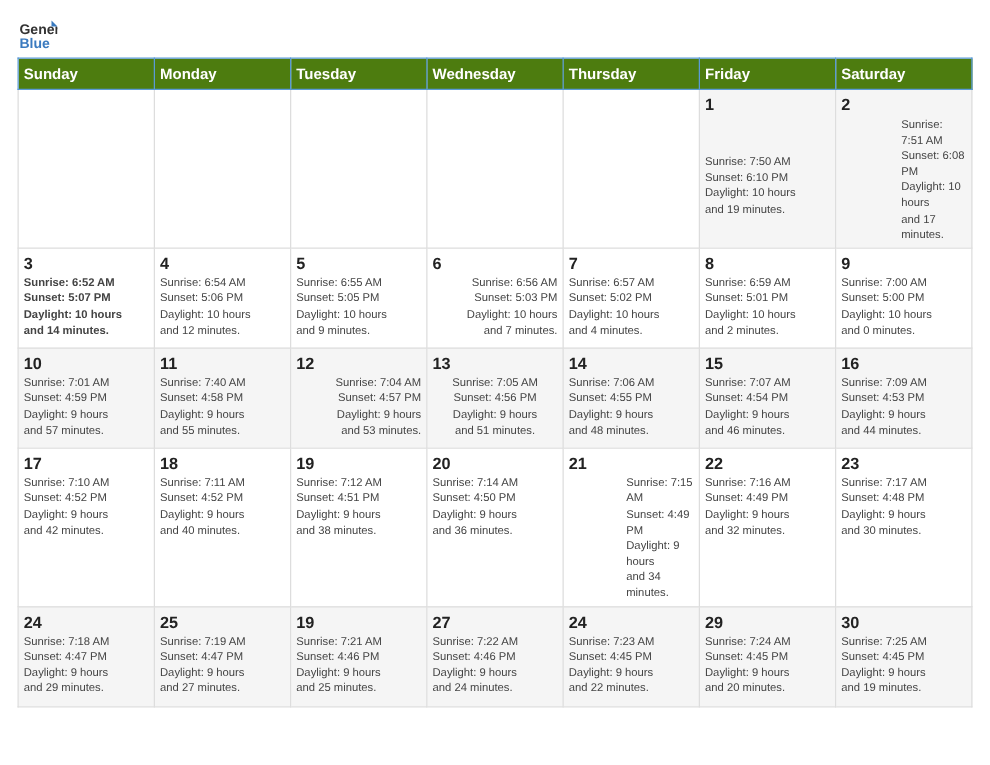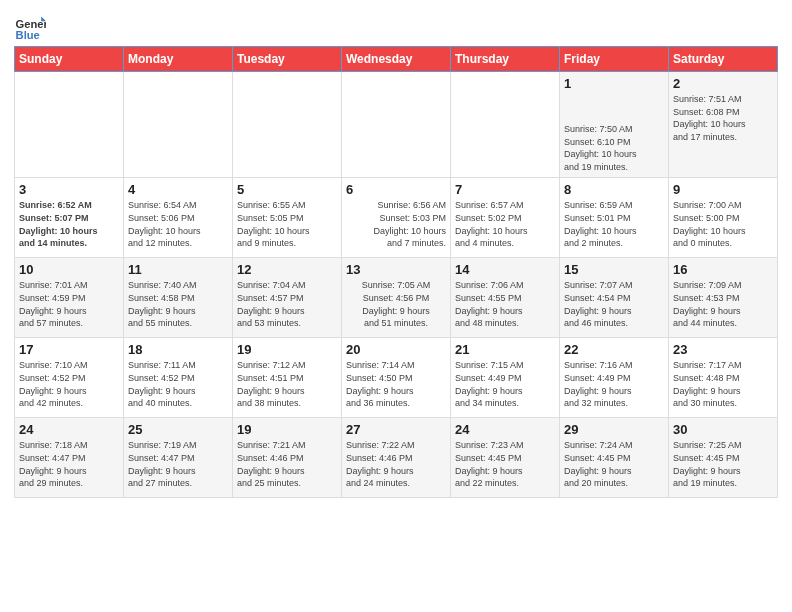--- a/index.html
+++ b/index.html
@@ -41,21 +41,21 @@
     .location {
       font-size: 14px;
       color: #555;
     }
     table {
       width: 100%;
       border-collapse: collapse;
       table-layout: fixed;
     }
     thead tr {
-      background-color: #ef4444;
+      background-color: #4d7c0f;
     }
     thead th {
       color: #fff;
       font-size: 12px;
       font-weight: bold;
       padding: 5px 4px;
       text-align: left;
       border: 1px solid #5a9ad5;
     }
     tbody tr {
@@ -127,21 +127,21 @@
           <td class="empty-cell"></td>
           <td>
             <span class="day-number">1</span>
             <div class="day-info" style="white-space: pre-line; margin-top: 32px;">Sunrise: 7:50 AM
 Sunset: 6:10 PM
 Daylight: 10 hours
 and 19 minutes.</div>
           </td>
           <td>
             <span class="day-number">2</span>
-            <div class="day-info" style="white-space: pre-line;">Sunrise: 7:51 AM
+            <div class="day-info" style="white-space: pre-line; margin-left: 48px;">Sunrise: 7:51 AM
 Sunset: 6:08 PM
 Daylight: 10 hours
 and 17 minutes.</div>
           </td>
         </tr>
         <tr>
           <td>
             <span class="day-number">3</span>
             <div class="day-info" style="white-space: pre-line; font-weight: bold;">Sunrise: 6:52 AM
 Sunset: 5:07 PM
@@ -201,21 +201,21 @@
           </td>
           <td>
             <span class="day-number">11</span>
             <div class="day-info" style="white-space: pre-line;">Sunrise: 7:40 AM
 Sunset: 4:58 PM
 Daylight: 9 hours
 and 55 minutes.</div>
           </td>
           <td>
             <span class="day-number">12</span>
-            <div class="day-info" style="white-space: pre-line;">Sunrise: 7:04 AM
+            <div class="day-info" style="white-space: pre-line; text-align: right;">Sunrise: 7:04 AM
 Sunset: 4:57 PM
 Daylight: 9 hours
 and 53 minutes.</div>
           </td>
           <td>
             <span class="day-number">13</span>
             <div class="day-info" style="white-space: pre-line; text-align: center;">Sunrise: 7:05 AM
 Sunset: 4:56 PM
 Daylight: 9 hours
 and 51 minutes.</div>
@@ -266,21 +266,21 @@
           </td>
           <td>
             <span class="day-number">20</span>
             <div class="day-info" style="white-space: pre-line;">Sunrise: 7:14 AM
 Sunset: 4:50 PM
 Daylight: 9 hours
 and 36 minutes.</div>
           </td>
           <td>
             <span class="day-number">21</span>
-            <div class="day-info" style="white-space: pre-line;">Sunrise: 7:15 AM
+            <div class="day-info" style="white-space: pre-line; margin-left: 46px;">Sunrise: 7:15 AM
 Sunset: 4:49 PM
 Daylight: 9 hours
 and 34 minutes.</div>
           </td>
           <td>
             <span class="day-number">22</span>
             <div class="day-info" style="white-space: pre-line;">Sunrise: 7:16 AM
 Sunset: 4:49 PM
 Daylight: 9 hours
 and 32 minutes.</div>

